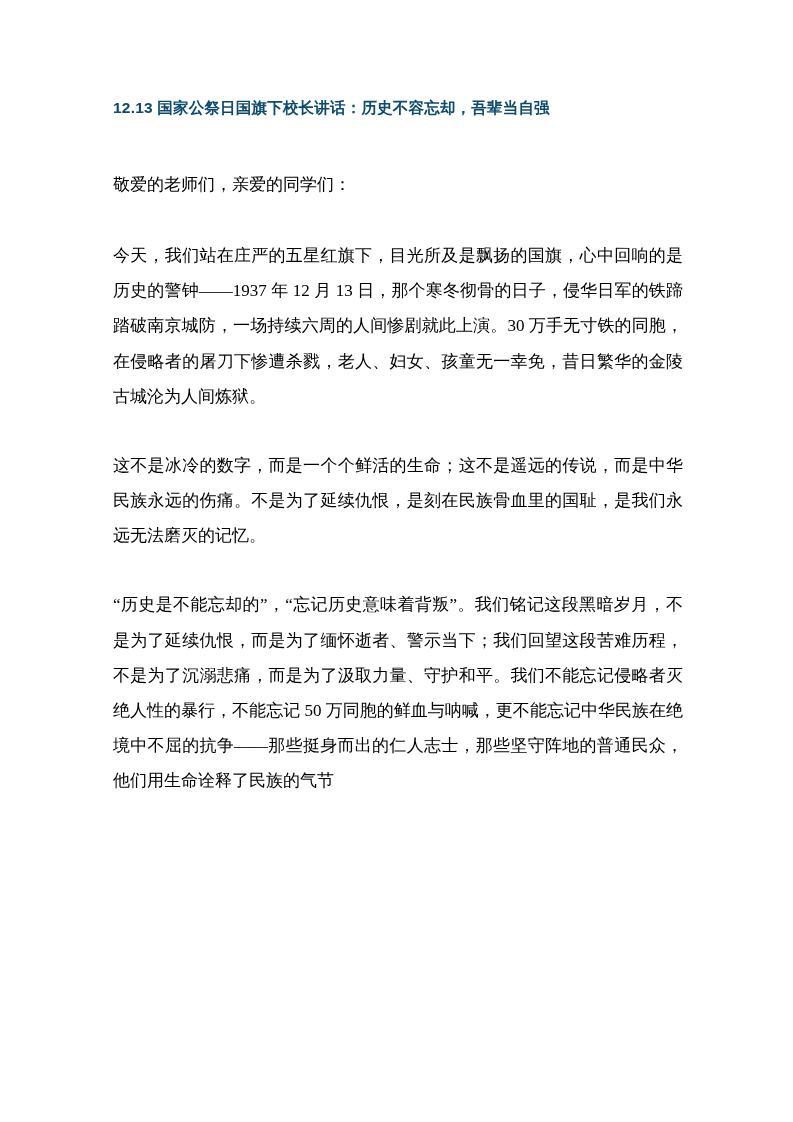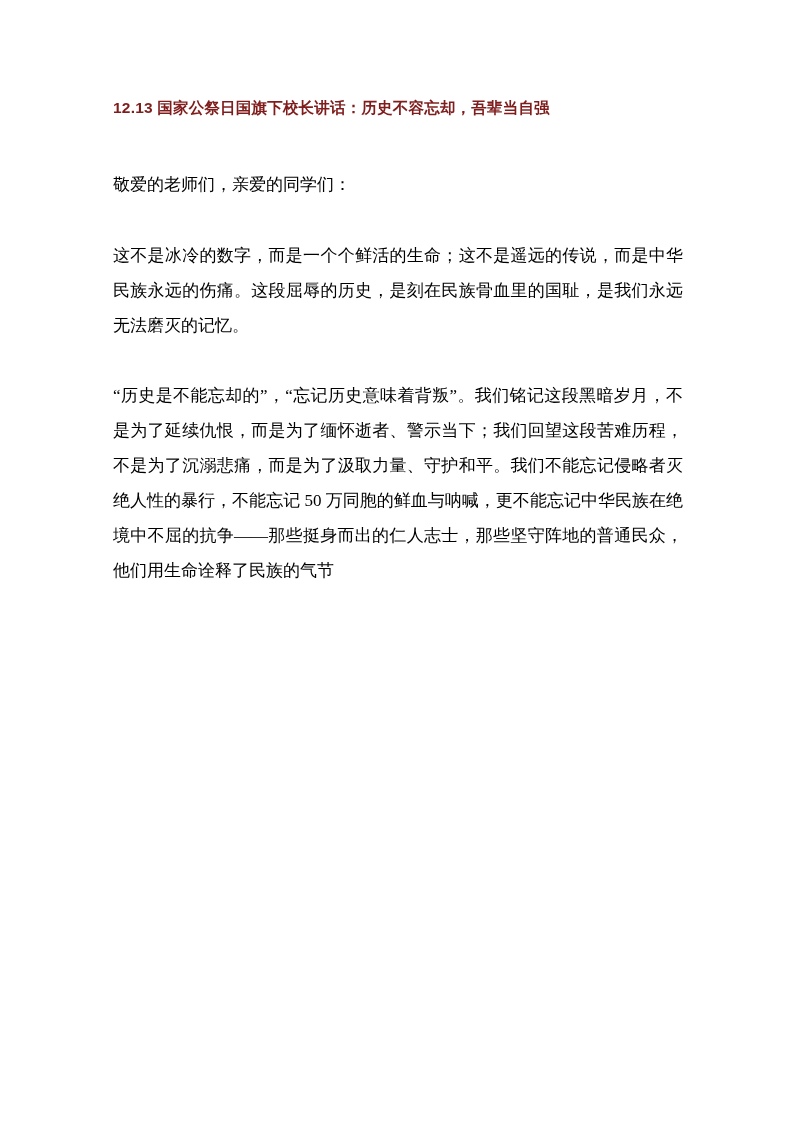--- a/index.html
+++ b/index.html
@@ -27,21 +27,21 @@
     top: 96px;
     width: 570px;
   }
   .doc-title {
     font-family: "Liberation Sans", "DejaVu Sans", sans-serif;
     font-size: 15.5px;
     font-weight: 700;
     line-height: 1.6;
     letter-spacing: 0.2px;
     margin: 0 0 46px 0;
-    color: #7f1d1d;
+    color: #0c4a6e;
     white-space: nowrap;
   }
   .para {
     font-size: 17px;
     line-height: 2.07;
     margin: 0 0 34px 0;
     text-align: justify;
     text-justify: inter-ideograph;
     color: #000;
   }
@@ -57,19 +57,20 @@
 <body>
 
 <div class="page">
   <div class="content">
 
     <h1 class="doc-title">12.13 国家公祭日国旗下校长讲话：历史不容忘却，吾辈当自强</h1>
 
     <p class="para salutation">敬爱的老师们，亲爱的同学们：</p>
 
 
+    <p class="para indent">今天，我们站在庄严的五星红旗下，目光所及是飘扬的国旗，心中回响的是历史的警钟——1937 年 12 月 13 日，那个寒冬彻骨的日子，侵华日军的铁蹄踏破南京城防，一场持续六周的人间惨剧就此上演。30 万手无寸铁的同胞，在侵略者的屠刀下惨遭杀戮，老人、妇女、孩童无一幸免，昔日繁华的金陵古城沦为人间炼狱。</p>
 
-    <p class="para indent">这不是冰冷的数字，而是一个个鲜活的生命；这不是遥远的传说，而是中华民族永远的伤痛。这段屈辱的历史，是刻在民族骨血里的国耻，是我们永远无法磨灭的记忆。</p>
+    <p class="para indent">这不是冰冷的数字，而是一个个鲜活的生命；这不是遥远的传说，而是中华民族永远的伤痛。不是为了延续仇恨，是刻在民族骨血里的国耻，是我们永远无法磨灭的记忆。</p>
 
     <p class="para indent">“历史是不能忘却的”，“忘记历史意味着背叛”。我们铭记这段黑暗岁月，不是为了延续仇恨，而是为了缅怀逝者、警示当下；我们回望这段苦难历程，不是为了沉溺悲痛，而是为了汲取力量、守护和平。我们不能忘记侵略者灭绝人性的暴行，不能忘记 50 万同胞的鲜血与呐喊，更不能忘记中华民族在绝境中不屈的抗争——那些挺身而出的仁人志士，那些坚守阵地的普通民众，他们用生命诠释了民族的气节</p>
 
   </div>
 </div>
 
 </body></html>

